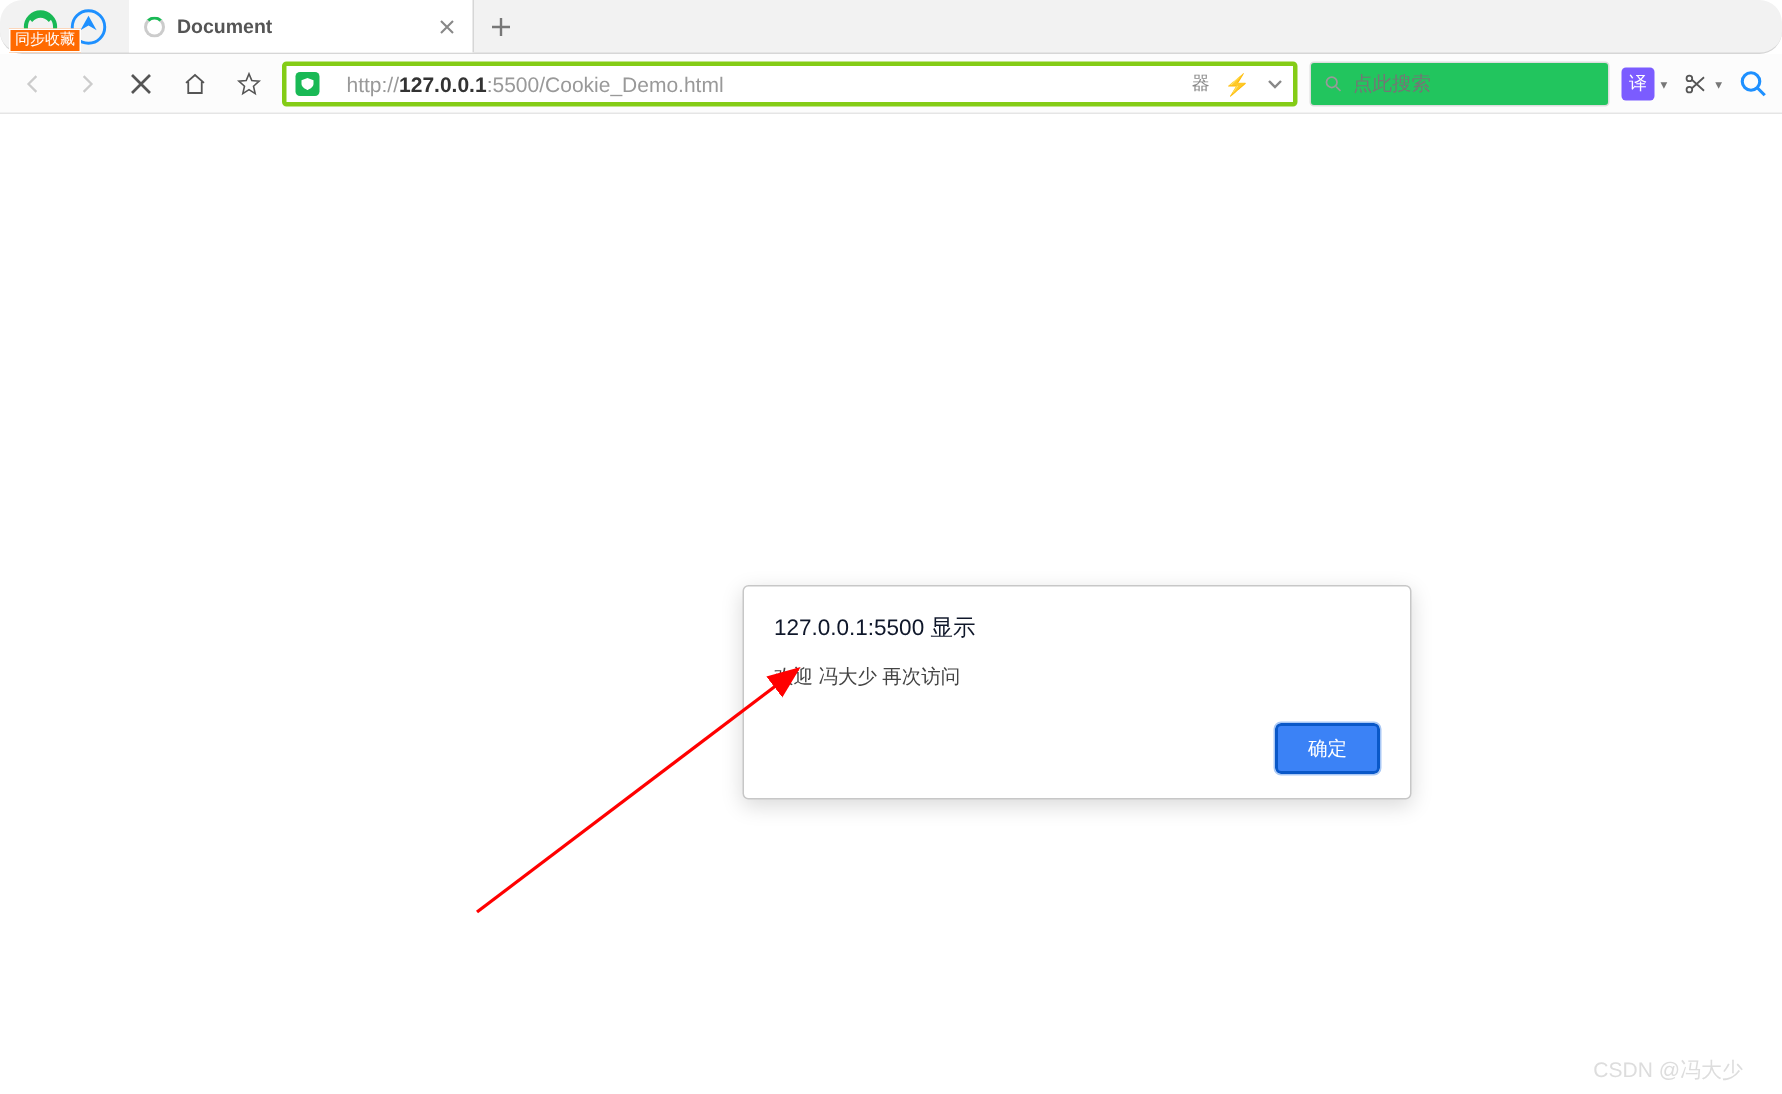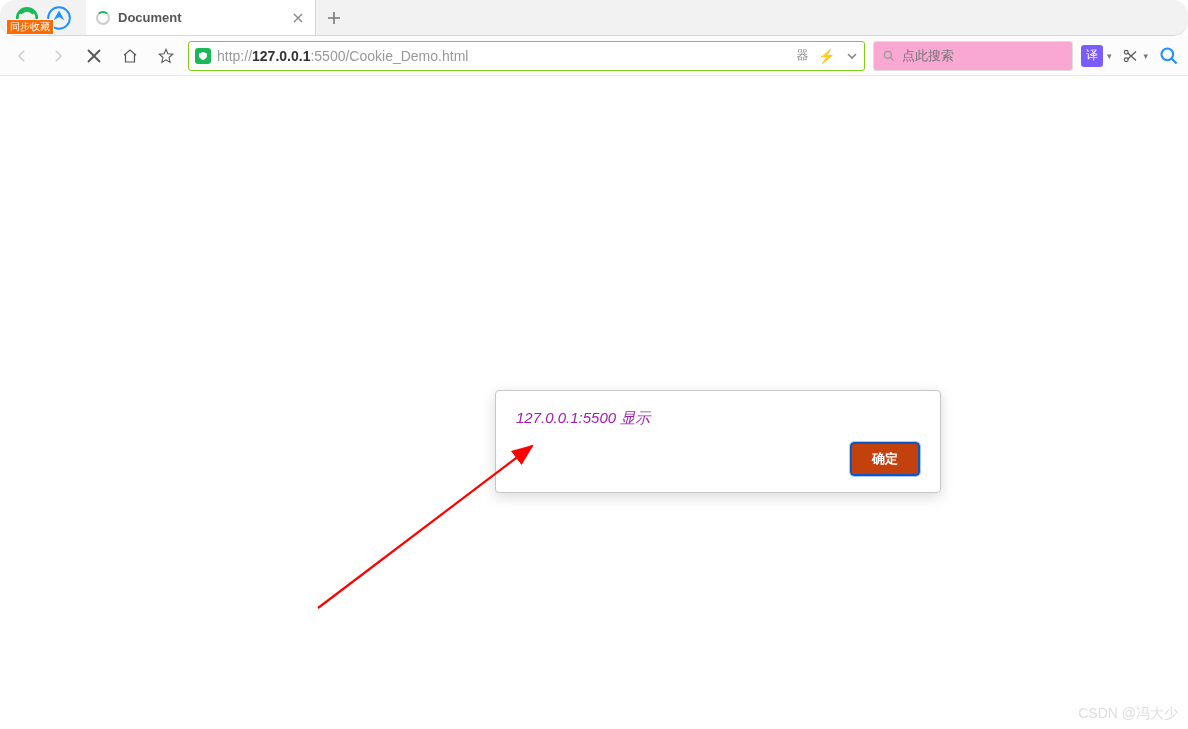--- a/index.html
+++ b/index.html
@@ -12,49 +12,49 @@
   .tab { width: 230px; background: #fff; border-right: 1px solid #d6d6d6; display: flex; align-items: center; padding: 0 10px; gap: 8px; font-size: 13px; color: #555; font-weight: bold; }
   .tab .loading { width: 14px; height: 14px; border: 2px solid #ccc; border-top-color: #19b955; border-radius: 50%; }
   .tab .title { flex: 1; }
   .tab .close { width: 14px; height: 14px; display:flex; align-items:center; justify-content:center; color:#888; }
   .newtab { width: 36px; display: flex; align-items: center; justify-content: center; font-size: 20px; color: #777; }
 
   
   .toolbar { height: 40px; background: #fcfcfc; border-bottom: 1px solid #e5e5e5; display: flex; align-items: center; padding: 0 8px; gap: 8px; }
   .nav-btn { width: 28px; height: 28px; display: flex; align-items: center; justify-content: center; color: #888; }
   .nav-btn.disabled { color: #ccc; }
-  .addr-bar { flex: 1; height: 30px; background: #fff; border: 1px solid #84cc16; border-radius: 3px; display: flex; align-items: center; padding: 0 6px; gap: 6px; font-size: 14px; color: #333; }
+  .addr-bar { flex: 1; height: 30px; background: #fff; border: 3px solid #84cc16; border-radius: 3px; display: flex; align-items: center; padding: 0 6px; gap: 18px; font-size: 14px; color: #333; }
   .shield { width: 16px; height: 16px; background: #19b955; border-radius: 3px; display:flex; align-items:center; justify-content:center; color:#fff; font-size:10px; }
   .addr-text { flex: 1; }
   .addr-text .gray { color: #999; }
   .addr-right { display:flex; align-items:center; gap:10px; color:#888; font-size:12px; }
   .lightning { color:#19b955; font-size:14px; }
   .chev { font-size:12px; color:#888; }
-  .search-box { width: 200px; height: 30px; background: #f9a8d4; border: 1px solid #ddd; border-radius: 3px; display: flex; align-items: center; padding: 0 8px; gap: 6px; color: #999; font-size: 13px; }
+  .search-box { width: 200px; height: 30px; background: #22c55e; border: 1px solid #ddd; border-radius: 3px; display: flex; align-items: center; padding: 0 8px; gap: 6px; color: #999; font-size: 13px; }
   .search-box input { border: none; outline: none; flex: 1; font-size: 13px; background: transparent; }
   .right-tools { display: flex; align-items: center; gap: 10px; }
   .trans-btn { width: 22px; height: 22px; background: #7b5cff; color: #fff; font-size: 12px; border-radius: 3px; display:flex; align-items:center; justify-content:center; }
   .drop-caret { font-size:9px; color:#777; margin-left:-6px; }
   .scissors { color:#555; font-size:16px; }
   .magnify { width: 22px; height: 22px; display:flex; align-items:center; justify-content:center; color:#1e90ff; }
 
   
   .content { position: absolute; top: 76px; left: 0; right: 0; bottom: 0; background: #fff; }
 
   
   .alert-box { position: absolute; left: 495px; top: 390px; width: 446px; background: #fff; border: 1px solid #c7c7c7; border-radius: 4px; box-shadow: 0 4px 14px rgba(0,0,0,0.15); padding: 18px 20px 16px 20px; }
-  .alert-title { font-size: 15px; color: #a21caf; margin-bottom: 14px; font-style: italic; }
+  .alert-title { font-size: 15px; color: #0f172a; margin-bottom: 14px; }
   .alert-msg { font-size: 13px; color: #444; margin-bottom: 22px; }
   .alert-actions { display: flex; justify-content: flex-end; }
-  .ok-btn { background: #c2410c; color: #fff; border: 2px solid #0a58c8; outline: 1px solid #a9c8f5; border-radius: 4px; padding: 6px 20px; font-size: 13px; cursor: pointer; font-weight: bold; }
+  .ok-btn { background: #3b82f6; color: #fff; border: 2px solid #0a58c8; outline: 1px solid #a9c8f5; border-radius: 4px; padding: 6px 20px; font-size: 13px; cursor: pointer; }
 
   
   .arrow-svg { position: absolute; left: 310px; top: 436px; pointer-events:none; }
 
-  .watermark { position: absolute; right: 10px; bottom: 6px; color: #ddd; font-size: 14px; }
+  .watermark { position: absolute; right: 26px; bottom: 6px; color: #ddd; font-size: 14px; }
 
   svg { display:block; }
 </style>
 </head>
 <body>
 
 <div class="tab-strip">
   <div class="logo-area">
     <span>
       <svg width="26" height="26" viewBox="0 0 24 24">
@@ -161,20 +161,21 @@
           <path d="M15 15 L21 21" stroke="#1e90ff" stroke-width="2.5"></path>
         </svg>
     </span>
   </div>
 </div>
 
 <div class="content"></div>
 
 <div class="alert-box">
   <div class="alert-title">127.0.0.1:5500 显示</div>
+  <div class="alert-msg">欢迎 冯大少 再次访问</div>
   <div class="alert-actions">
     <button class="ok-btn">确定</button>
   </div>
 </div>
 
 <svg class="arrow-svg" width="240" height="180">
   <defs>
     <marker id="ah" markerWidth="12" markerHeight="12" refX="9" refY="4" orient="auto">
       <path d="M0 0 L10 4 L0 8 Z" fill="#ff0000"></path>
     </marker>

